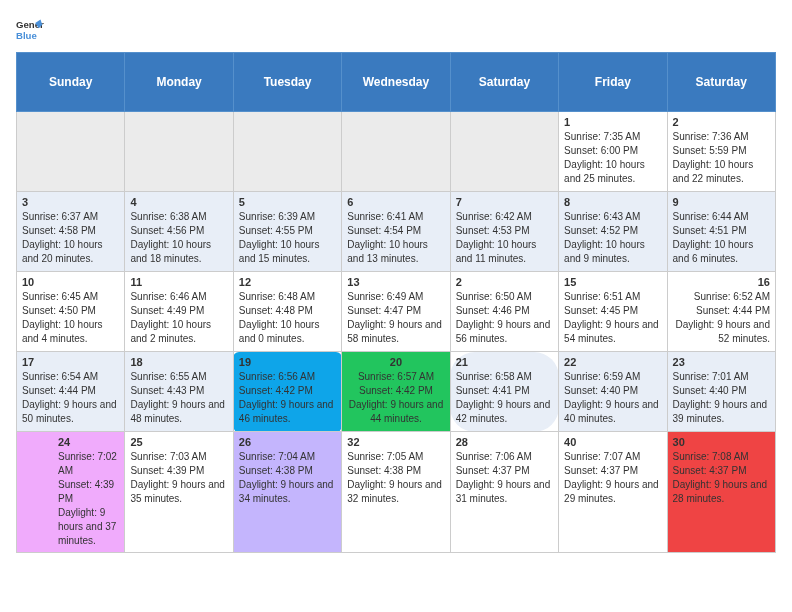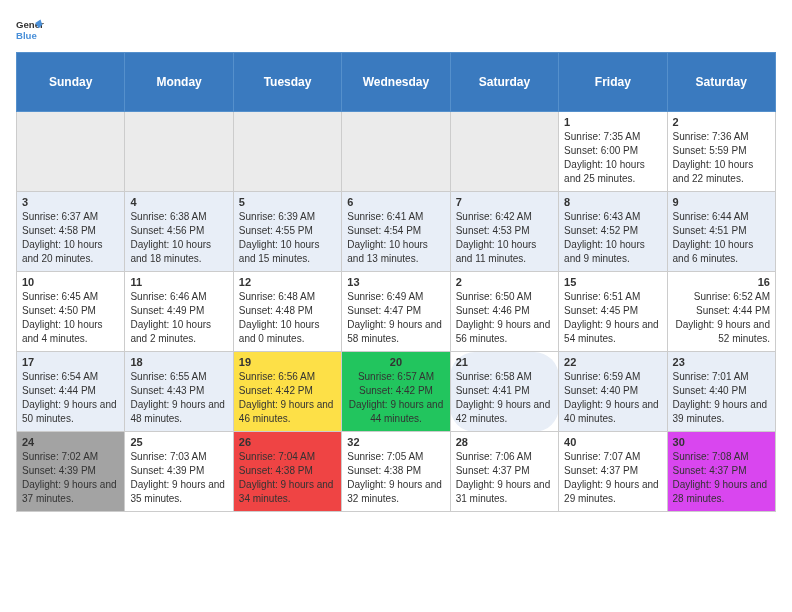--- a/index.html
+++ b/index.html
@@ -191,21 +191,21 @@
       </tr>
       <tr>
         <td style="background: rgb(232, 238, 247);">
           <div class="day-num">17</div>
           <div class="day-info">Sunrise: 6:54 AM<br>Sunset: 4:44 PM<br>Daylight: 9 hours and 50 minutes.</div>
         </td>
         <td style="background: rgb(232, 238, 247);">
           <div class="day-num">18</div>
           <div class="day-info">Sunrise: 6:55 AM<br>Sunset: 4:43 PM<br>Daylight: 9 hours and 48 minutes.</div>
         </td>
-        <td style="background: #fde047;">
+        <td style="background: #0ea5e9; border-radius: 6px;">
           <div class="day-num">19</div>
           <div class="day-info">Sunrise: 6:56 AM<br>Sunset: 4:42 PM<br>Daylight: 9 hours and 46 minutes.</div>
         </td>
         <td style="background: #22c55e; text-align: center;">
           <div class="day-num">20</div>
           <div class="day-info">Sunrise: 6:57 AM<br>Sunset: 4:42 PM<br>Daylight: 9 hours and 44 minutes.</div>
         </td>
         <td style="background: rgb(232, 238, 247); border-radius: 25px;">
           <div class="day-num">21</div>
           <div class="day-info">Sunrise: 6:58 AM<br>Sunset: 4:41 PM<br>Daylight: 9 hours and 42 minutes.</div>
@@ -213,43 +213,43 @@
         <td style="background: rgb(232, 238, 247);">
           <div class="day-num">22</div>
           <div class="day-info">Sunrise: 6:59 AM<br>Sunset: 4:40 PM<br>Daylight: 9 hours and 40 minutes.</div>
         </td>
         <td style="background: rgb(232, 238, 247);">
           <div class="day-num">23</div>
           <div class="day-info">Sunrise: 7:01 AM<br>Sunset: 4:40 PM<br>Daylight: 9 hours and 39 minutes.</div>
         </td>
       </tr>
       <tr>
-        <td style="background: #a3a3a3;">
+        <td style="background: #f0abfc; padding-left: 41px;">
           <div class="day-num">24</div>
           <div class="day-info">Sunrise: 7:02 AM<br>Sunset: 4:39 PM<br>Daylight: 9 hours and 37 minutes.</div>
         </td>
         <td style="background: rgb(255, 255, 255);">
           <div class="day-num">25</div>
           <div class="day-info">Sunrise: 7:03 AM<br>Sunset: 4:39 PM<br>Daylight: 9 hours and 35 minutes.</div>
         </td>
-        <td style="background: #ef4444; margin-top: 30px;">
+        <td style="background: #c4b5fd; margin-top: 30px;">
           <div class="day-num">26</div>
           <div class="day-info">Sunrise: 7:04 AM<br>Sunset: 4:38 PM<br>Daylight: 9 hours and 34 minutes.</div>
         </td>
         <td style="background: rgb(255, 255, 255);">
           <div class="day-num">32</div>
           <div class="day-info">Sunrise: 7:05 AM<br>Sunset: 4:38 PM<br>Daylight: 9 hours and 32 minutes.</div>
         </td>
         <td style="background: rgb(255, 255, 255);">
           <div class="day-num">28</div>
           <div class="day-info">Sunrise: 7:06 AM<br>Sunset: 4:37 PM<br>Daylight: 9 hours and 31 minutes.</div>
         </td>
         <td style="background: rgb(255, 255, 255);">
           <div class="day-num">40</div>
           <div class="day-info">Sunrise: 7:07 AM<br>Sunset: 4:37 PM<br>Daylight: 9 hours and 29 minutes.</div>
         </td>
-        <td style="background: #d946ef; margin-left: 32px;">
+        <td style="background: #ef4444; margin-left: 32px;">
           <div class="day-num">30</div>
           <div class="day-info">Sunrise: 7:08 AM<br>Sunset: 4:37 PM<br>Daylight: 9 hours and 28 minutes.</div>
         </td>
       </tr>
     </tbody>
 </table>
 
 </body></html>

